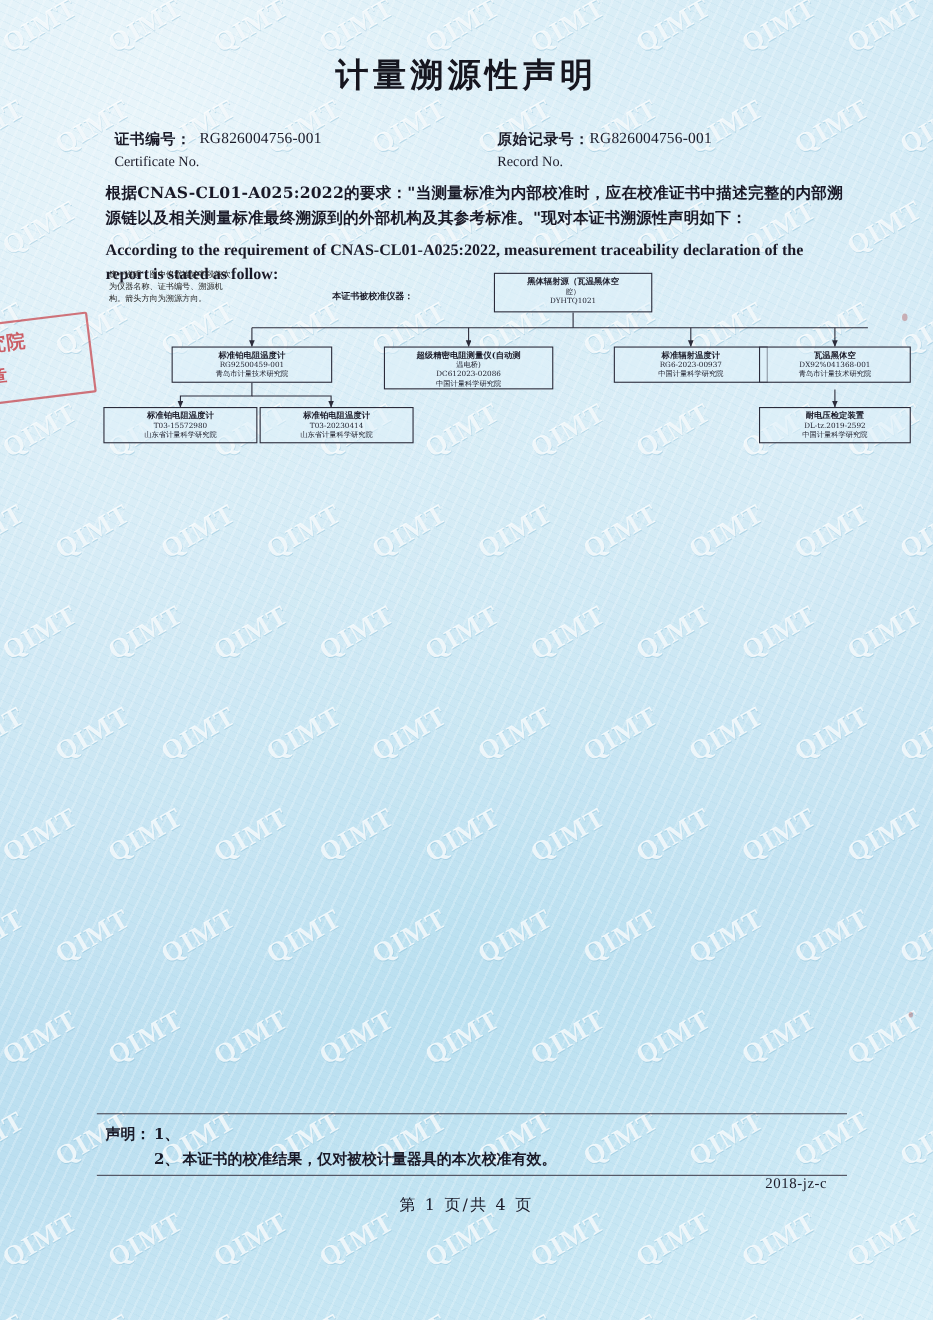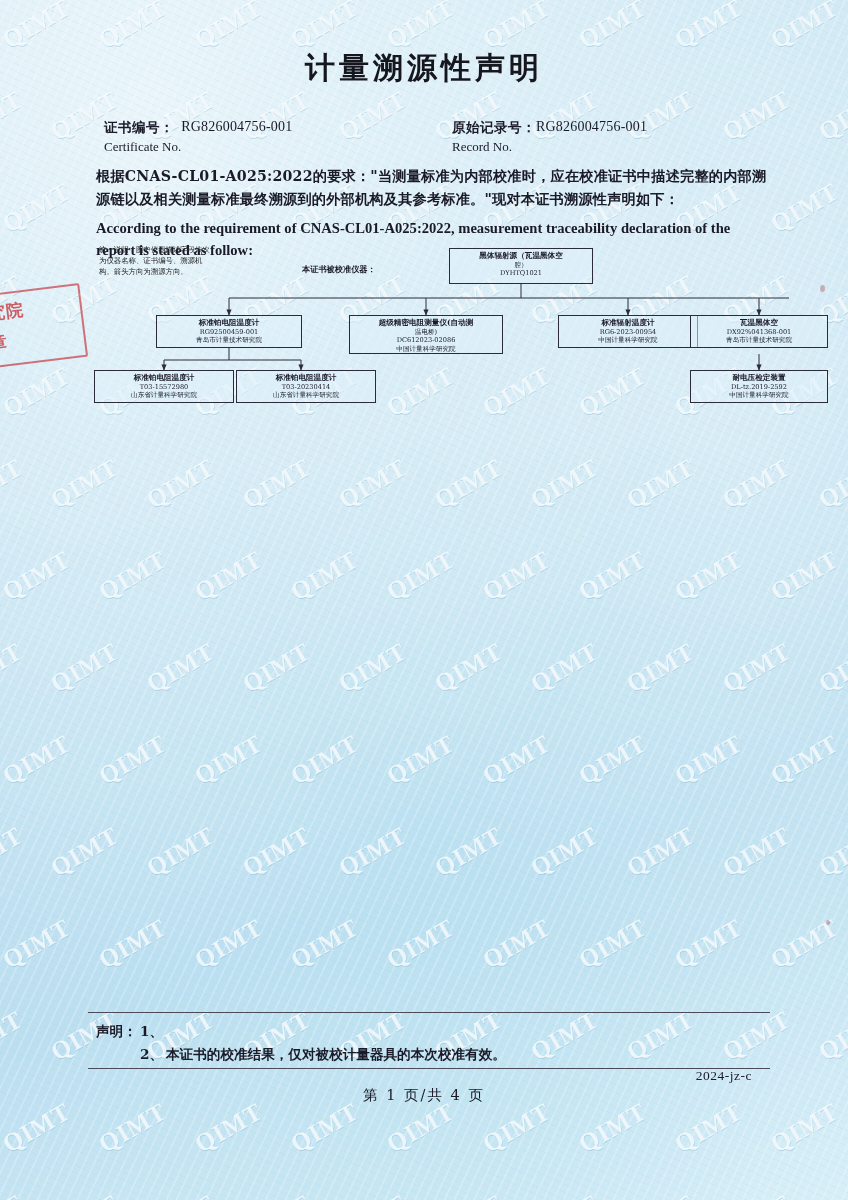--- a/index.html
+++ b/index.html
@@ -369,21 +369,21 @@
 
     <div class="node" style="left:253px;top:79px;width:154px;height:39px;">
       <span class="n1">超级精密电阻测量仪(自动测</span>
       <span class="n2">温电桥)</span>
       <span class="n3">DC612023-02086</span>
       <span class="n4">中国计量科学研究院</span>
     </div>
 
     <div class="node" style="left:462px;top:79px;width:140px;height:33px;">
       <span class="n1">标准辐射温度计</span>
-      <span class="n2">RG6-2023-00954</span>
+      <span class="n2">RG6-2023-00937</span>
       <span class="n3">中国计量科学研究院</span>
     </div>
 
     <div class="node" style="left:594px;top:79px;width:138px;height:33px;">
       <span class="n1">瓦温黑体空</span>
       <span class="n2">DX92%041368-001</span>
       <span class="n3">青岛市计量技术研究院</span>
     </div>
 
     <div class="node" style="left:-2px;top:134px;width:140px;height:33px;">
@@ -423,15 +423,15 @@
     </div>
     <div class="row">
       <span class="k"></span>
       <span class="num">2、</span>
       <span>本证书的校准结果，仅对被校计量器具的本次校准有效。</span>
     </div>
   </div>
 
   <div class="rule bottom"></div>
 
-  <div class="code">2024-jz-c</div>
+  <div class="code">2018-jz-c</div>
   <div class="pagenum">第 1 页/共 4 页</div>
 </div>
 
 </body></html>

